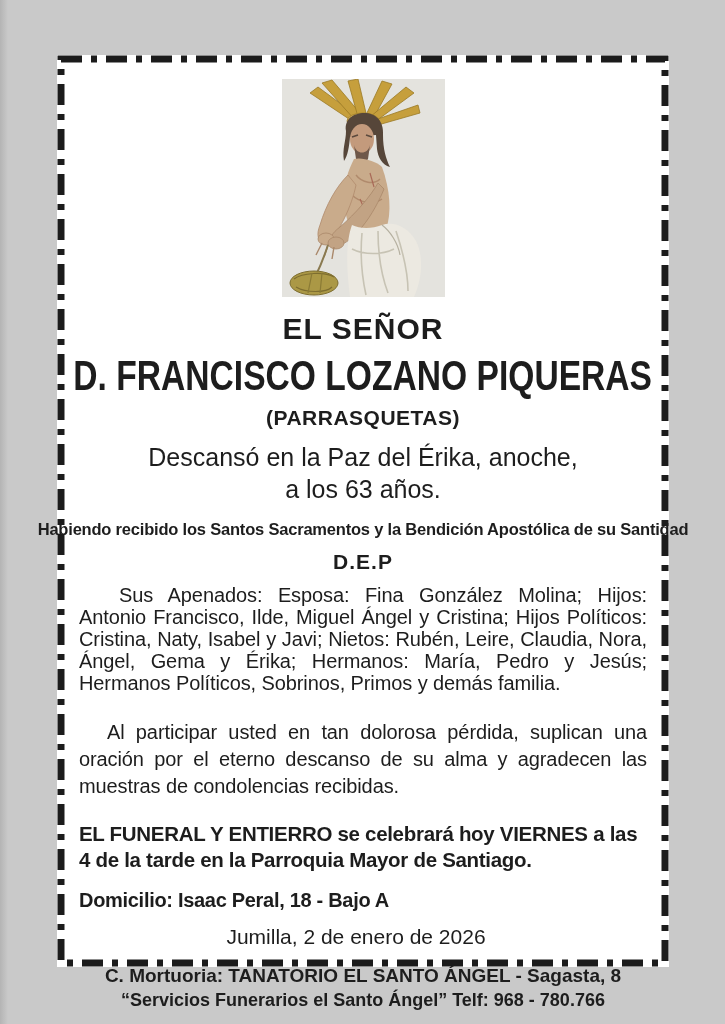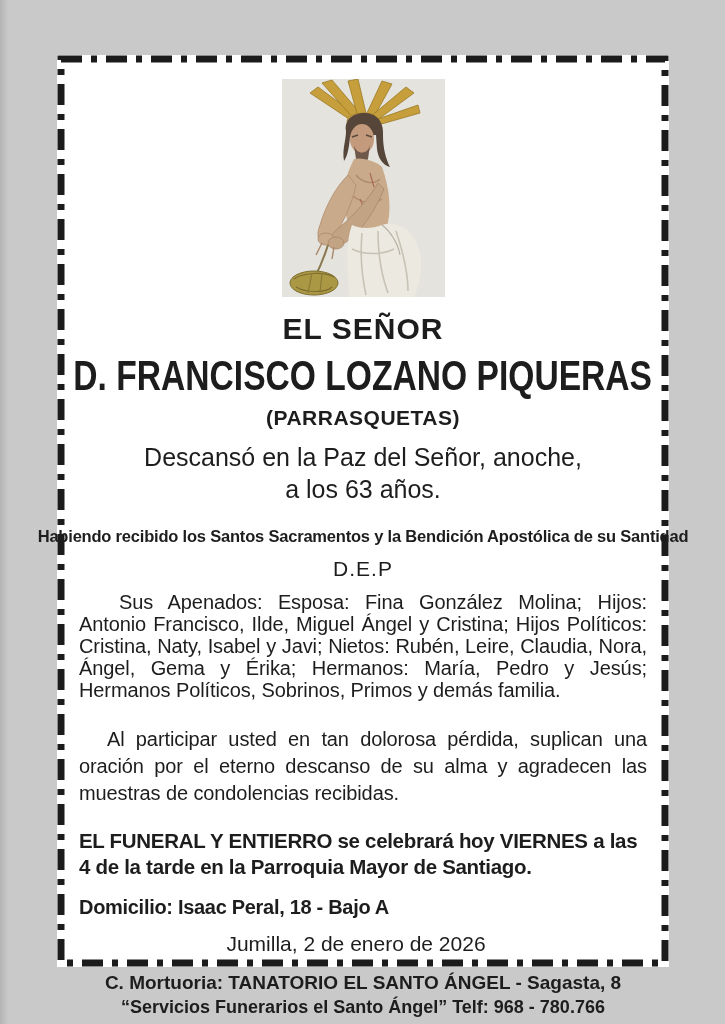--- a/index.html
+++ b/index.html
@@ -69,32 +69,32 @@
     line-height: 1.15;
     text-align: center;
   }
   .death-line2 {
     margin-top: 3px;
     font-size: 25px;
     line-height: 1.15;
     text-align: center;
   }
   .sacraments {
-    margin-top: 23px;
+    margin-top: 16px;
     font-size: 16.5px;
     font-weight: bold;
     letter-spacing: -0.2px;
     line-height: 1.1;
     text-align: center;
     white-space: nowrap;
   }
   .dep {
     margin-top: 13px;
     font-size: 21px;
-    font-weight: normal;
+    font-weight: bold;
     letter-spacing: 1px;
     line-height: 1;
     text-align: left;
   }
   .family-par {
     margin-top: 12px;
     width: 100%;
     font-size: 20px;
     line-height: 22px;
     text-align: justify;
@@ -213,21 +213,21 @@
         </g>
       </svg>
     </div>
 
     <div class="el-senor">EL SEÑOR</div>
 
     <div class="deceased-name">D. FRANCISCO LOZANO PIQUERAS</div>
 
     <div class="nickname">(PARRASQUETAS)</div>
 
-    <div class="death-line1">Descansó en la Paz del Señor, anoche,</div>
+    <div class="death-line1">Descansó en la Paz del Érika, anoche,</div>
     <div class="death-line2">a los 63 años.</div>
 
     <div class="sacraments">Habiendo recibido los Santos Sacramentos y la Bendición Apostólica de su Santidad</div>
 
     <div class="dep">D.E.P</div>
 
     <div class="family-par">Sus  Apenados: Esposa: Fina González Molina; Hijos: Antonio Francisco, Ilde, Miguel Ángel y Cristina; Hijos Políticos: Cristina, Naty, Isabel y Javi; Nietos: Rubén, Leire, Claudia, Nora, Ángel, Gema y Érika; Hermanos: María, Pedro y Jesús; Hermanos Políticos, Sobrinos, Primos y demás familia.</div>
 
     <div class="condolence-par">Al participar usted en tan dolorosa pérdida, suplican una oración por el eterno descanso de su alma y agradecen las muestras de condolencias recibidas.</div>
 

